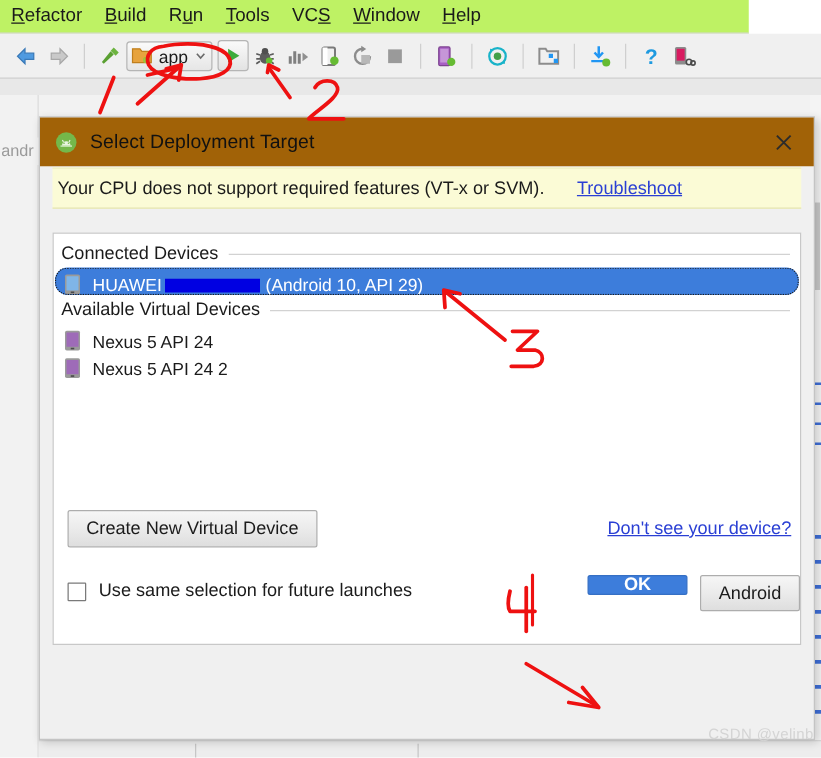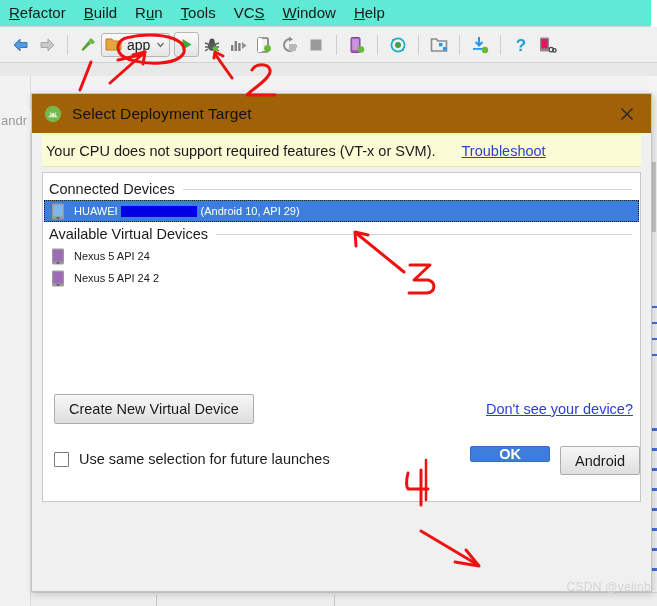--- a/index.html
+++ b/index.html
@@ -11,22 +11,22 @@
     background: #ffffff;
   }
   #root {
     position: relative;
     width: 657px; height: 606px;
     background: #ffffff;
   }
 
   
   .ide-menubar {
-    position: absolute; left: 0; top: 0; width: 651px; height: 27px;
-    background: #5eead4;
+    position: absolute; left: 0; top: 0; width: 599px; height: 27px;
+    background: #bef264;
     border-bottom: 1px solid #d6d6d6;
     display: flex; align-items: center;
     padding-left: 0px;
   }
   .menu-item {
     font-size: 15px; color: #1a1a1a;
     padding: 2px 9px 3px 9px;
     white-space: nowrap;
     line-height: 18px;
   }
@@ -136,41 +136,41 @@
     padding: 0 4px;
   }
   .warn-text { font-size: 14.5px; color: #1a1a1a; }
   .warn-link {
     font-size: 14.5px; color: #2a3fd4;
     text-decoration: underline; margin-left: 26px;
     cursor: pointer;
   }
 
   .dev-panel {
-    margin: 5px 10px 0 10px;
+    margin: 19px 10px 0 10px;
     height: 330px;
     background: #ffffff;
     border: 1px solid #c8c8c8;
     position: relative;
     padding: 4px 0 0 0;
     overflow: hidden;
   }
   .group-head {
     display: flex; align-items: center;
     padding: 3px 8px 2px 6px;
     height: 23px;
   }
   .group-head .glabel { font-size: 14.5px; color: #1b1b1b; white-space: nowrap; }
   .group-head .gline { flex: 1; height: 1px; background: #d2d2d2; margin-left: 8px; }
 
   .dev-row {
-    display: flex; align-items: center;
+    display: flex; align-items: flex-end;
     height: 22px;
     padding-left: 8px;
-    font-size: 11px; color: #1b1b1b;
+    font-size: 14px; color: #1b1b1b; border-radius: 10px;
   }
   .dev-row.selected {
     background: #3d7ddb;
     color: #ffffff;
     outline: 1px dotted #1b1b1b;
     outline-offset: -1px;
     margin: 0 1px;
     padding-left: 7px;
   }
   .dev-row .dlabel { margin-left: 9px; display: flex; align-items: center; }

